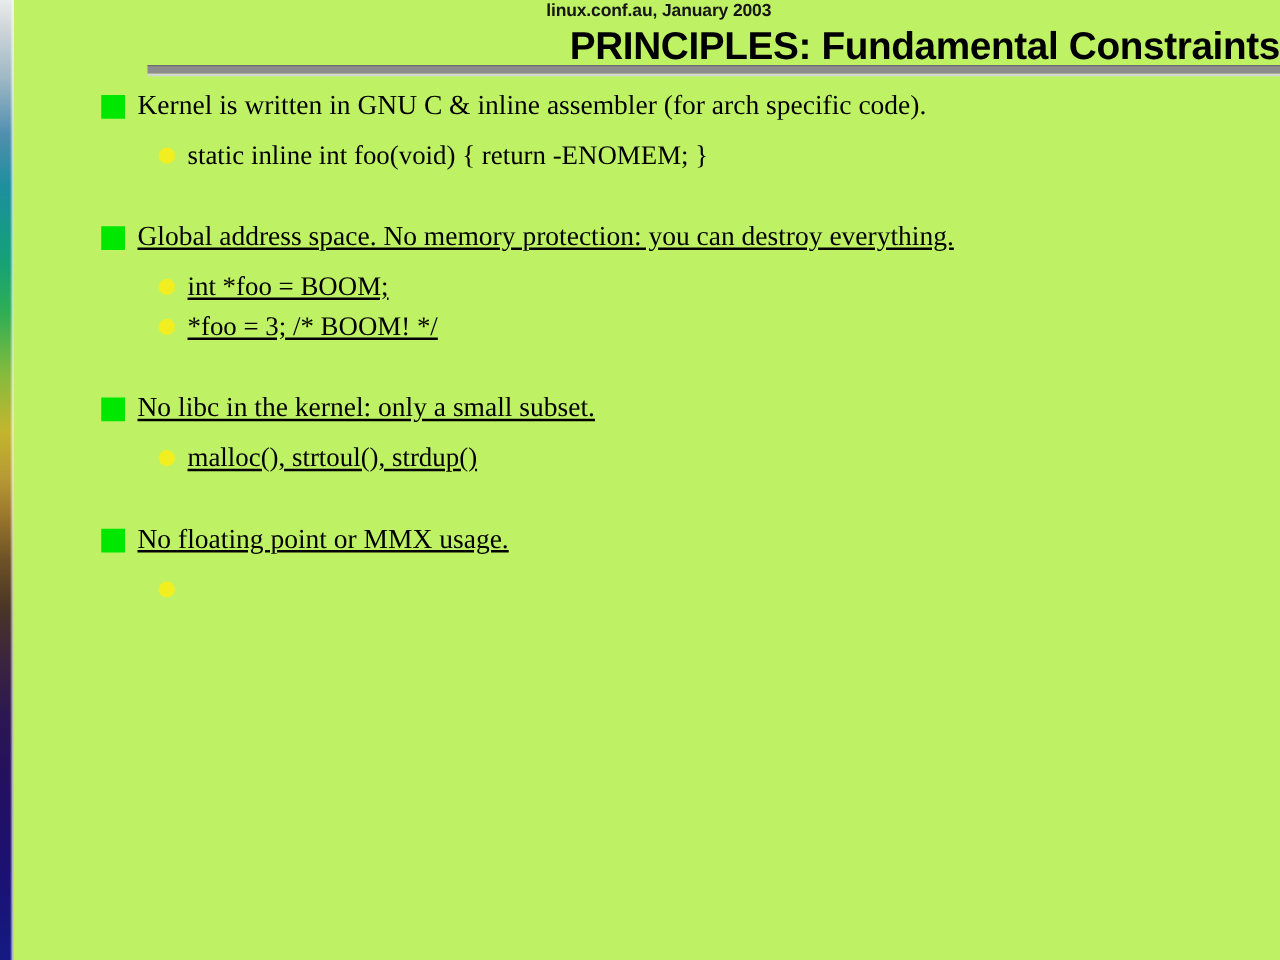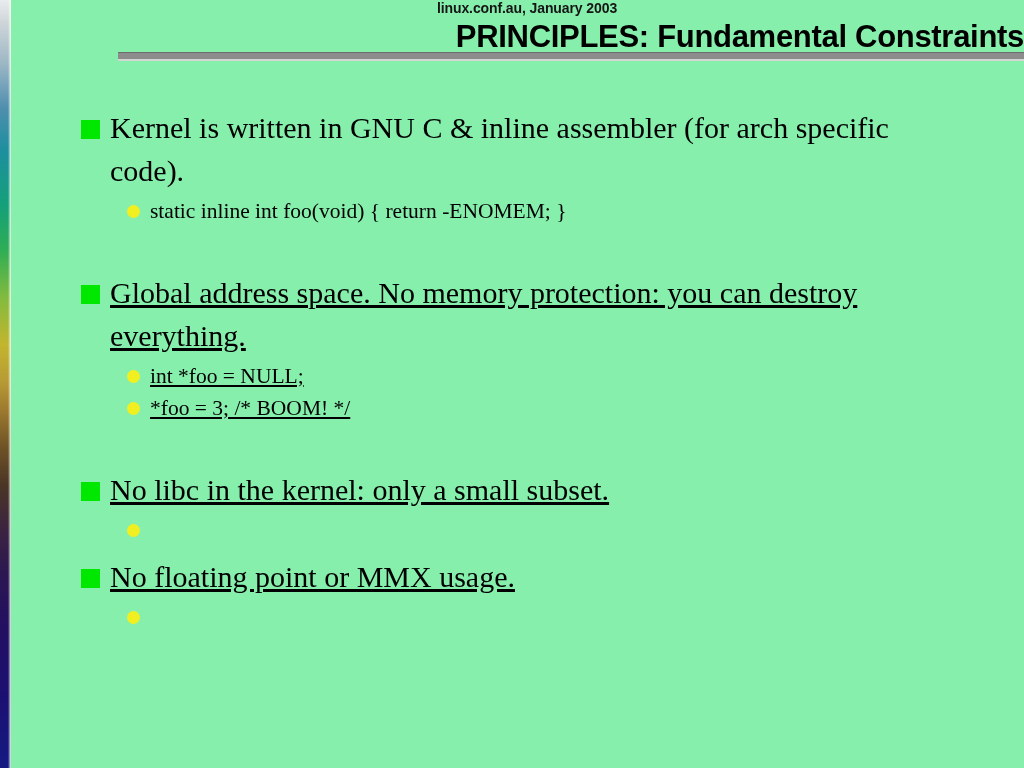--- a/index.html
+++ b/index.html
@@ -4,21 +4,21 @@
 <style>
   html, body {
     margin: 0;
     padding: 0;
     background: #ffffff;
   }
   #slide {
     position: relative;
     width: 1024px;
     height: 768px;
-    background: #86efac;
+    background: #bef264;
     overflow: hidden;
     font-family: "Liberation Serif", "DejaVu Serif", serif;
   }
 
   
   #edge-strip {
     position: absolute;
     left: 0;
     top: 0;
     width: 11px;
@@ -112,25 +112,24 @@
   }
   .block {
     margin: 0;
   }
   .block.gap-lg { margin-top: 27px; text-decoration: underline; }
 
   .bullet-l1 {
     position: relative;
     padding-left: 110px;
     padding-right: 60px;
-    font-size: 30px;
+    font-size: 22px;
     line-height: 43px;
     color: #000000;
     min-height: 40px;
-    margin-top: 44px;
   }
   .sq {
     position: absolute;
     left: 81px;
     top: 14px;
     width: 19px;
     height: 19px;
     background: #00e800;
   }
 
@@ -182,35 +181,36 @@
       </div>
     </div>
 
     <div class="block gap-lg">
       <div class="bullet-l1">
         <span class="sq"></span>
         <span>Global address space.  No memory protection: you can destroy everything.</span>
       </div>
       <div class="bullet-l2 sub-first">
         <span class="dot"></span>
-        <span>int *foo = NULL;</span>
+        <span>int *foo = BOOM;</span>
       </div>
       <div class="bullet-l2">
         <span class="dot"></span>
         <span>*foo = 3; /* BOOM! */</span>
       </div>
     </div>
 
     <div class="block gap-lg">
       <div class="bullet-l1">
         <span class="sq"></span>
         <span>No libc in the kernel: only a small subset.</span>
       </div>
       <div class="bullet-l2 sub-first">
         <span class="dot"></span>
+        <span>malloc(), strtoul(), strdup()</span>
       </div>
     </div>
 
     <div class="block gap-lg">
       <div class="bullet-l1">
         <span class="sq"></span>
         <span>No floating point or MMX usage.</span>
       </div>
       <div class="bullet-l2 sub-first">
         <span class="dot"></span>

